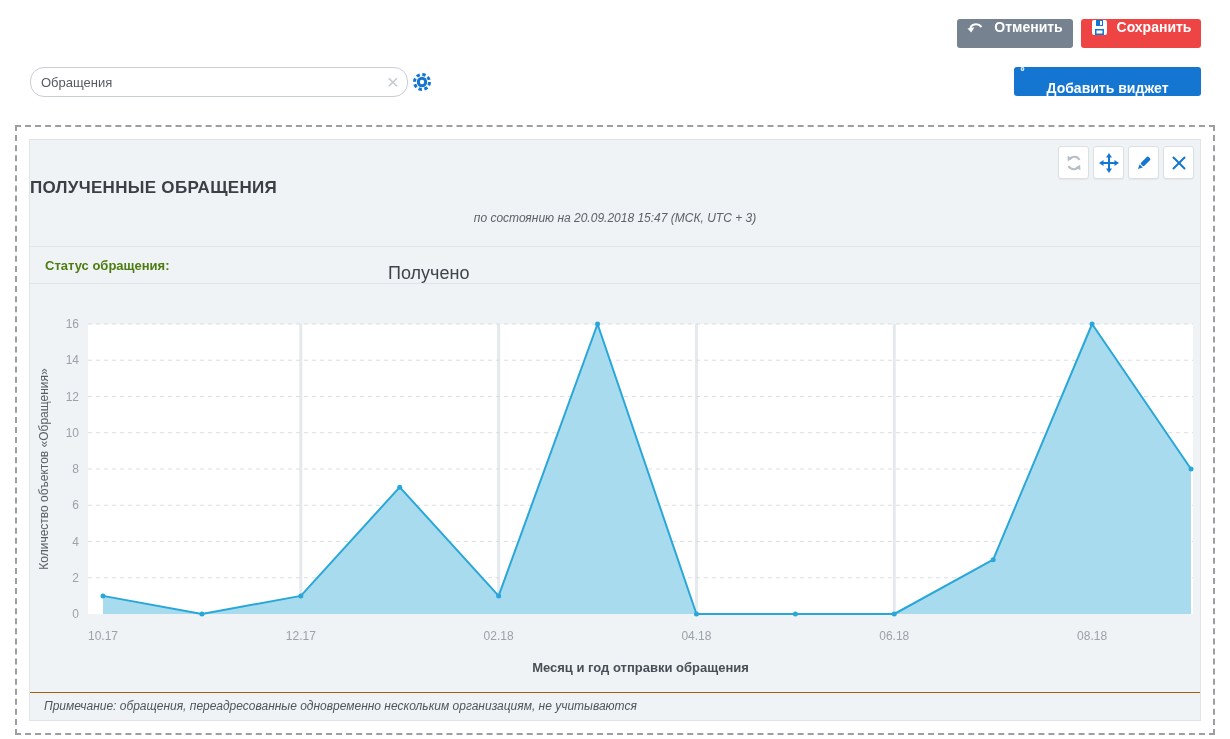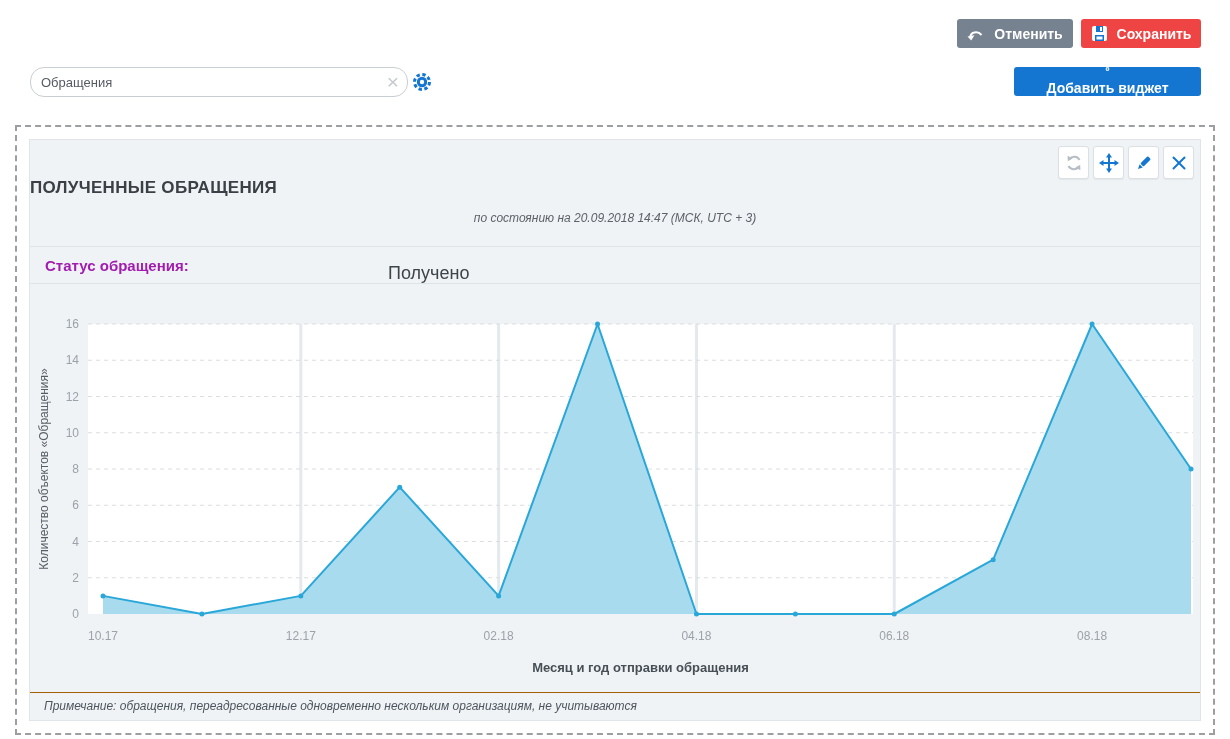--- a/index.html
+++ b/index.html
@@ -6,21 +6,21 @@
   html,body { width:1230px; height:739px; }
   body {
     position: relative;
     background: #ffffff;
     font-family: "Liberation Sans", sans-serif;
     overflow: hidden;
   }
   
   .btn {
     position: absolute;
-    display: flex; align-items: center; justify-content: center; gap: 9px;
+    display: flex; justify-content: center; gap: 9px;
     border: none; border-radius: 3px;
     color: #fff; font-size: 14px; font-weight: bold;
     font-family: "Liberation Sans", sans-serif;
     cursor: pointer;
   }
   .btn-cancel { left: 957px; top: 19px; width: 116px; height: 29px; background: #76828f; }
   .btn-save   { left: 1081px; top: 19px; width: 120px; height: 29px; background: #ef4444; }
   .btn-add    { left: 1014px; top: 67px; width: 187px; height: 29px; background: #1576d2; flex-direction: column; }
 
   .search-wrap {
@@ -62,21 +62,21 @@
   }
   .widget-subtitle {
     margin-top: 13px; text-align: center;
     font-size: 12px; font-style: italic; color: #5c6269;
   }
   .status-row {
     position: relative; margin-top: 21px; height: 38px;
     border-top: 1px solid #dfe4e9; border-bottom: 1px solid #dfe4e9;
     display: flex; align-items: center;
   }
-  .status-label { font-size: 15px; font-weight: bold; color: #a21caf; padding-left: 15px; }
+  .status-label { font-size: 13px; font-weight: bold; color: #4d7c0f; padding-left: 15px; }
   .status-value { position: absolute; left: 358px; font-size: 18px; color: #3d444a; margin-top: 16px; }
 
   .chart-svg { display: block; margin-top: 20px; }
   .tick { fill: #9ba2a9; font-size: 12px; font-family: "Liberation Sans", sans-serif; }
   .axis-title { fill: #565e65; font-size: 12px; font-family: "Liberation Sans", sans-serif; }
   .axis-title-x { fill: #474f56; font-size: 13px; font-weight: bold; font-family: "Liberation Sans", sans-serif; }
 
   .note-row {
     margin-top: auto; border-top: 1px solid #a16207;
     padding: 6px 14px 7px 14px;
@@ -159,21 +159,21 @@
       </div>
       <div class="ctrl-btn">
         <svg width="16" height="16" viewBox="0 0 16 16">
           <line x1="2.5" y1="2.5" x2="13.5" y2="13.5" stroke="#1576d2" stroke-width="2" stroke-linecap="round"></line>
           <line x1="13.5" y1="2.5" x2="2.5" y2="13.5" stroke="#1576d2" stroke-width="2" stroke-linecap="round"></line>
         </svg>
       </div>
     </div>
 
     <div class="widget-title">ПОЛУЧЕННЫЕ ОБРАЩЕНИЯ</div>
-    <div class="widget-subtitle">по состоянию на 20.09.2018 14:47 (МСК, UTC + 3)</div>
+    <div class="widget-subtitle">по состоянию на 20.09.2018 15:47 (МСК, UTC + 3)</div>
 
     <div class="status-row">
       <span class="status-label">Статус обращения:</span>
       <span class="status-value">Получено</span>
     </div>
 
     <svg id="chart-svg" class="chart-svg" width="1172" height="380" viewBox="0 0 1172 380">
         <rect x="58" y="20" width="1105" height="290" fill="#ffffff"></rect>
         <line x1="270.8181818181818" y1="20" x2="270.8181818181818" y2="310" stroke="#e4e9ed" stroke-width="3"></line>
         <line x1="468.6363636363636" y1="20" x2="468.6363636363636" y2="310" stroke="#e4e9ed" stroke-width="3"></line>

